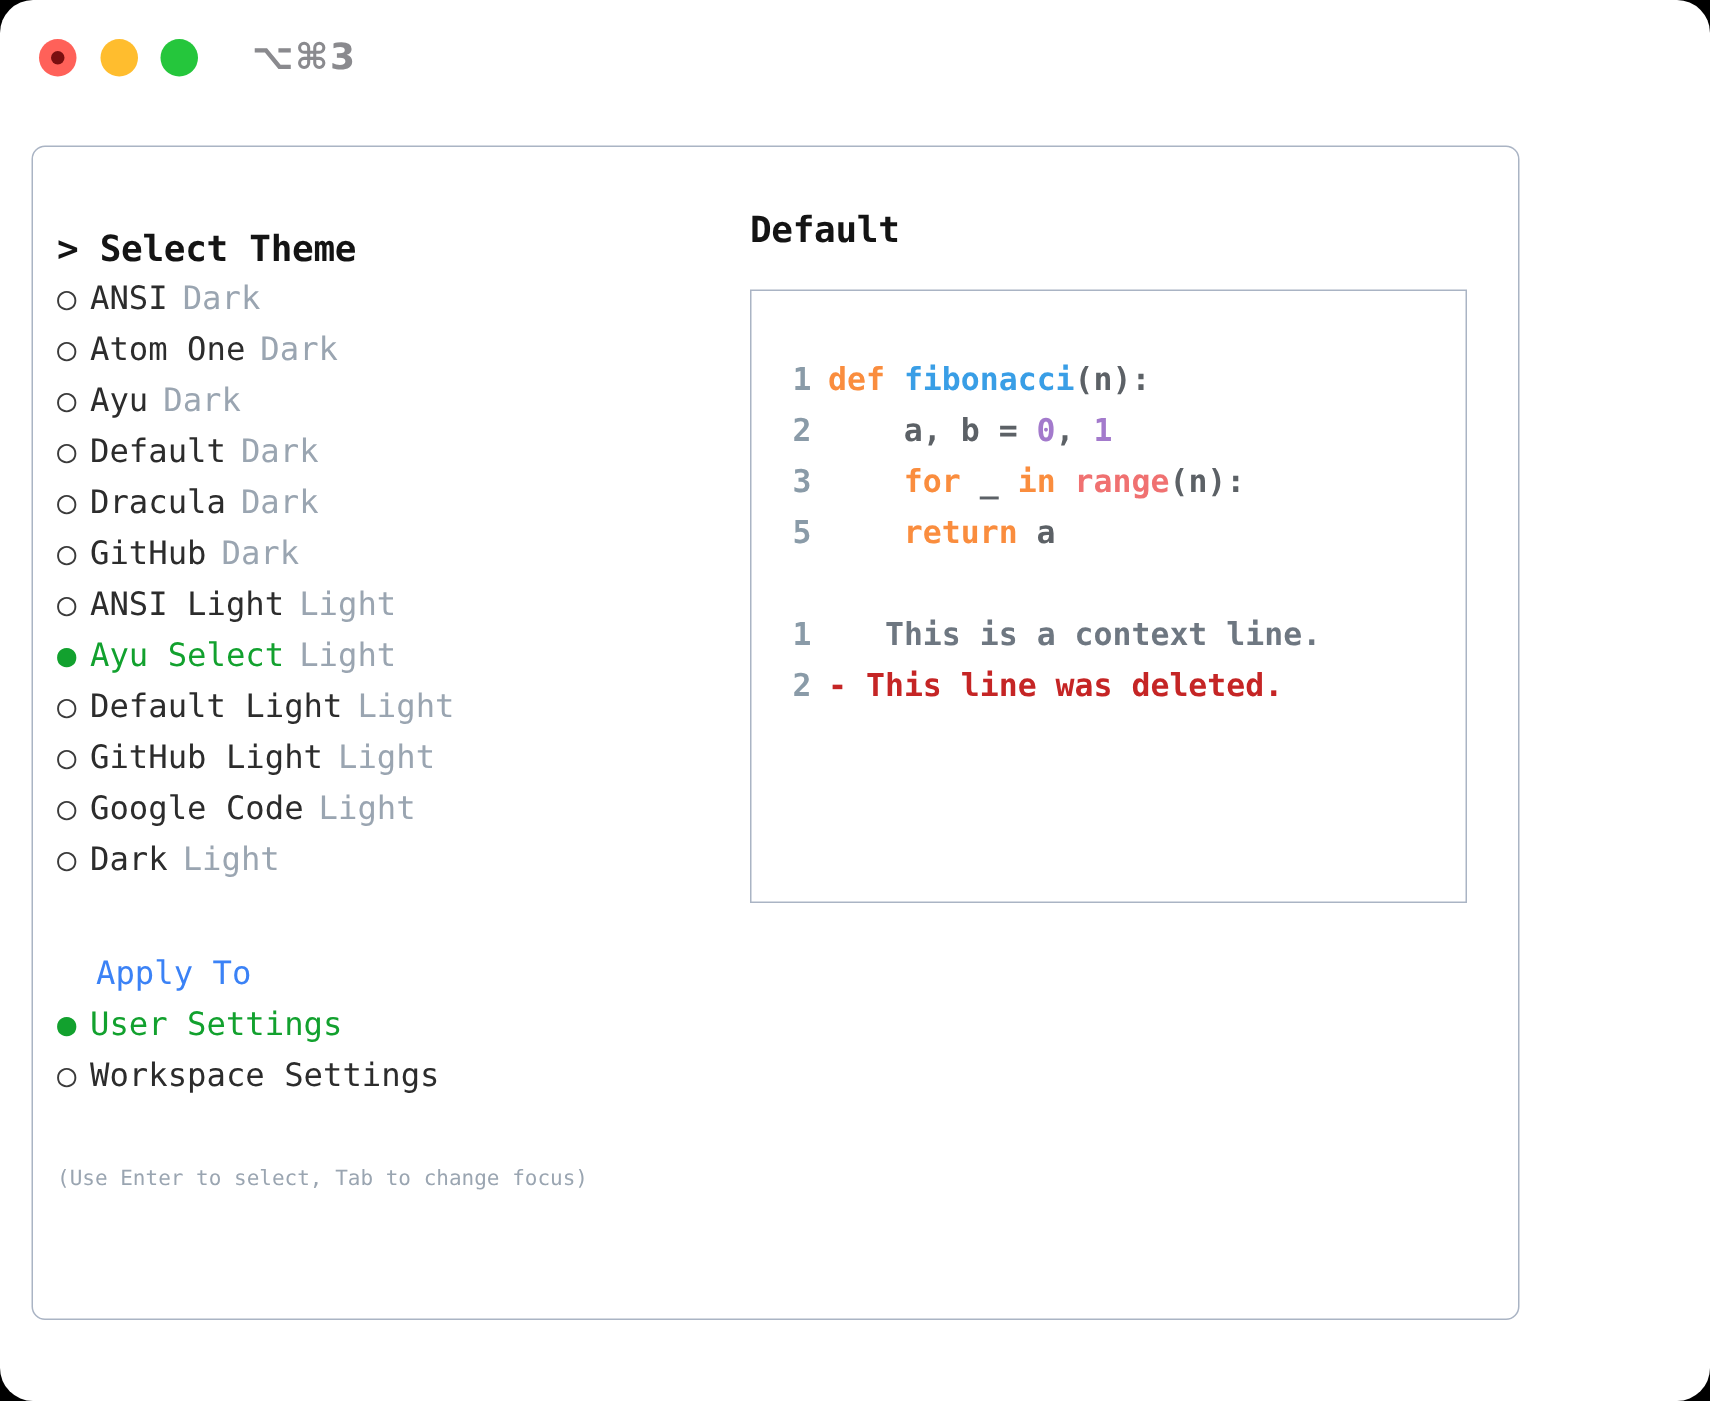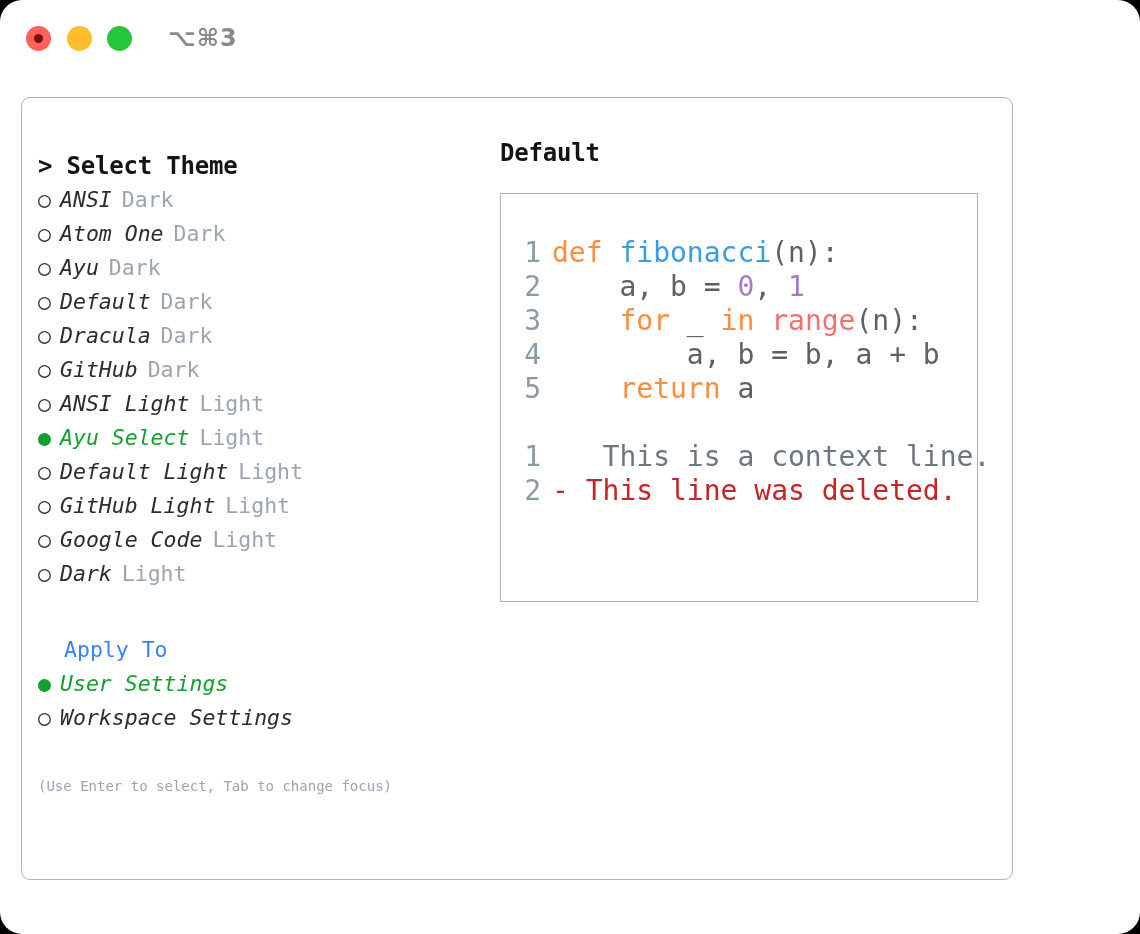--- a/index.html
+++ b/index.html
@@ -100,21 +100,21 @@
     white-space: pre;
   }
   .bullet {
     display: inline-block;
     width: 22px;
     flex: none;
     font-size: 21.5px;
     color: #3b3b3b;
   }
   .opt-row.selected .bullet { color: #12A12E; }
-  .opt-label { color: #2c2c2c; font-style: italic; }
+  .opt-label { color: #2c2c2c; }
   .opt-row.selected .opt-label { color: #12A12E; }
   .opt-tag {
     color: #9AA5B1;
     padding-left: 10px;
     text-align: center;
   }
 
   #apply-block { margin-top: 42px; }
   #apply-header {
     font-size: 21.5px;
@@ -150,23 +150,24 @@
   #code-box {
     margin-top: 23px;
     width: 478px;
     height: 409px;
     border: 1.6px solid #AAB4C4;
     box-sizing: border-box;
     background: #ffffff;
     padding: 42px 0 0 14px;
   }
   .code-line {
-    font-size: 28px;
-    line-height: 34px;
-    white-space: pre;
+    font-size: 21px;
+    line-height: 34px;
+    white-space: pre;
+    font-weight: bold;
   }
   .lineno {
     display: inline-block;
     width: 26px;
     text-align: right;
     color: #8A9BA8;
     margin-right: 11px;
   }
   .tok-kw   { color: #FA8D3E; }
   .tok-fn   { color: #399EE6; }
@@ -224,21 +225,20 @@
       <div id="hint-text">(Use Enter to select, Tab to change focus)</div>
     </div>
 
     <div id="preview-column">
       <div id="preview-header">Default</div>
       <div id="code-box">
         <div id="code-lines">
             <div class="code-line"><span class="lineno">1</span><span class="tok-kw">def</span><span class="tok-punc"> </span><span class="tok-fn">fibonacci</span><span class="tok-punc">(n):</span></div>
             <div class="code-line"><span class="lineno">2</span><span class="tok-var">    a, b = </span><span class="tok-num">0</span><span class="tok-punc">, </span><span class="tok-num">1</span></div>
             <div class="code-line"><span class="lineno">3</span><span class="tok-punc">    </span><span class="tok-kw">for</span><span class="tok-var"> _ </span><span class="tok-kw">in</span><span class="tok-punc"> </span><span class="tok-call">range</span><span class="tok-punc">(n):</span></div>
-            <div class="code-line"><span class="lineno">4</span><span class="tok-var">        a, b = b, a + b</span></div>
             <div class="code-line"><span class="lineno">5</span><span class="tok-punc">    </span><span class="tok-kw">return</span><span class="tok-var"> a</span></div>
           </div>
         <div class="diff-gap"></div>
         <div id="diff-lines">
             <div class="code-line"><span class="lineno">1</span><span class="diff-ctx"> </span><span class="diff-ctx">  This is a context line.</span></div>
             <div class="code-line"><span class="lineno">2</span><span class="diff-del">-</span><span class="diff-del"> This line was deleted.</span></div>
           </div>
       </div>
     </div>
 

